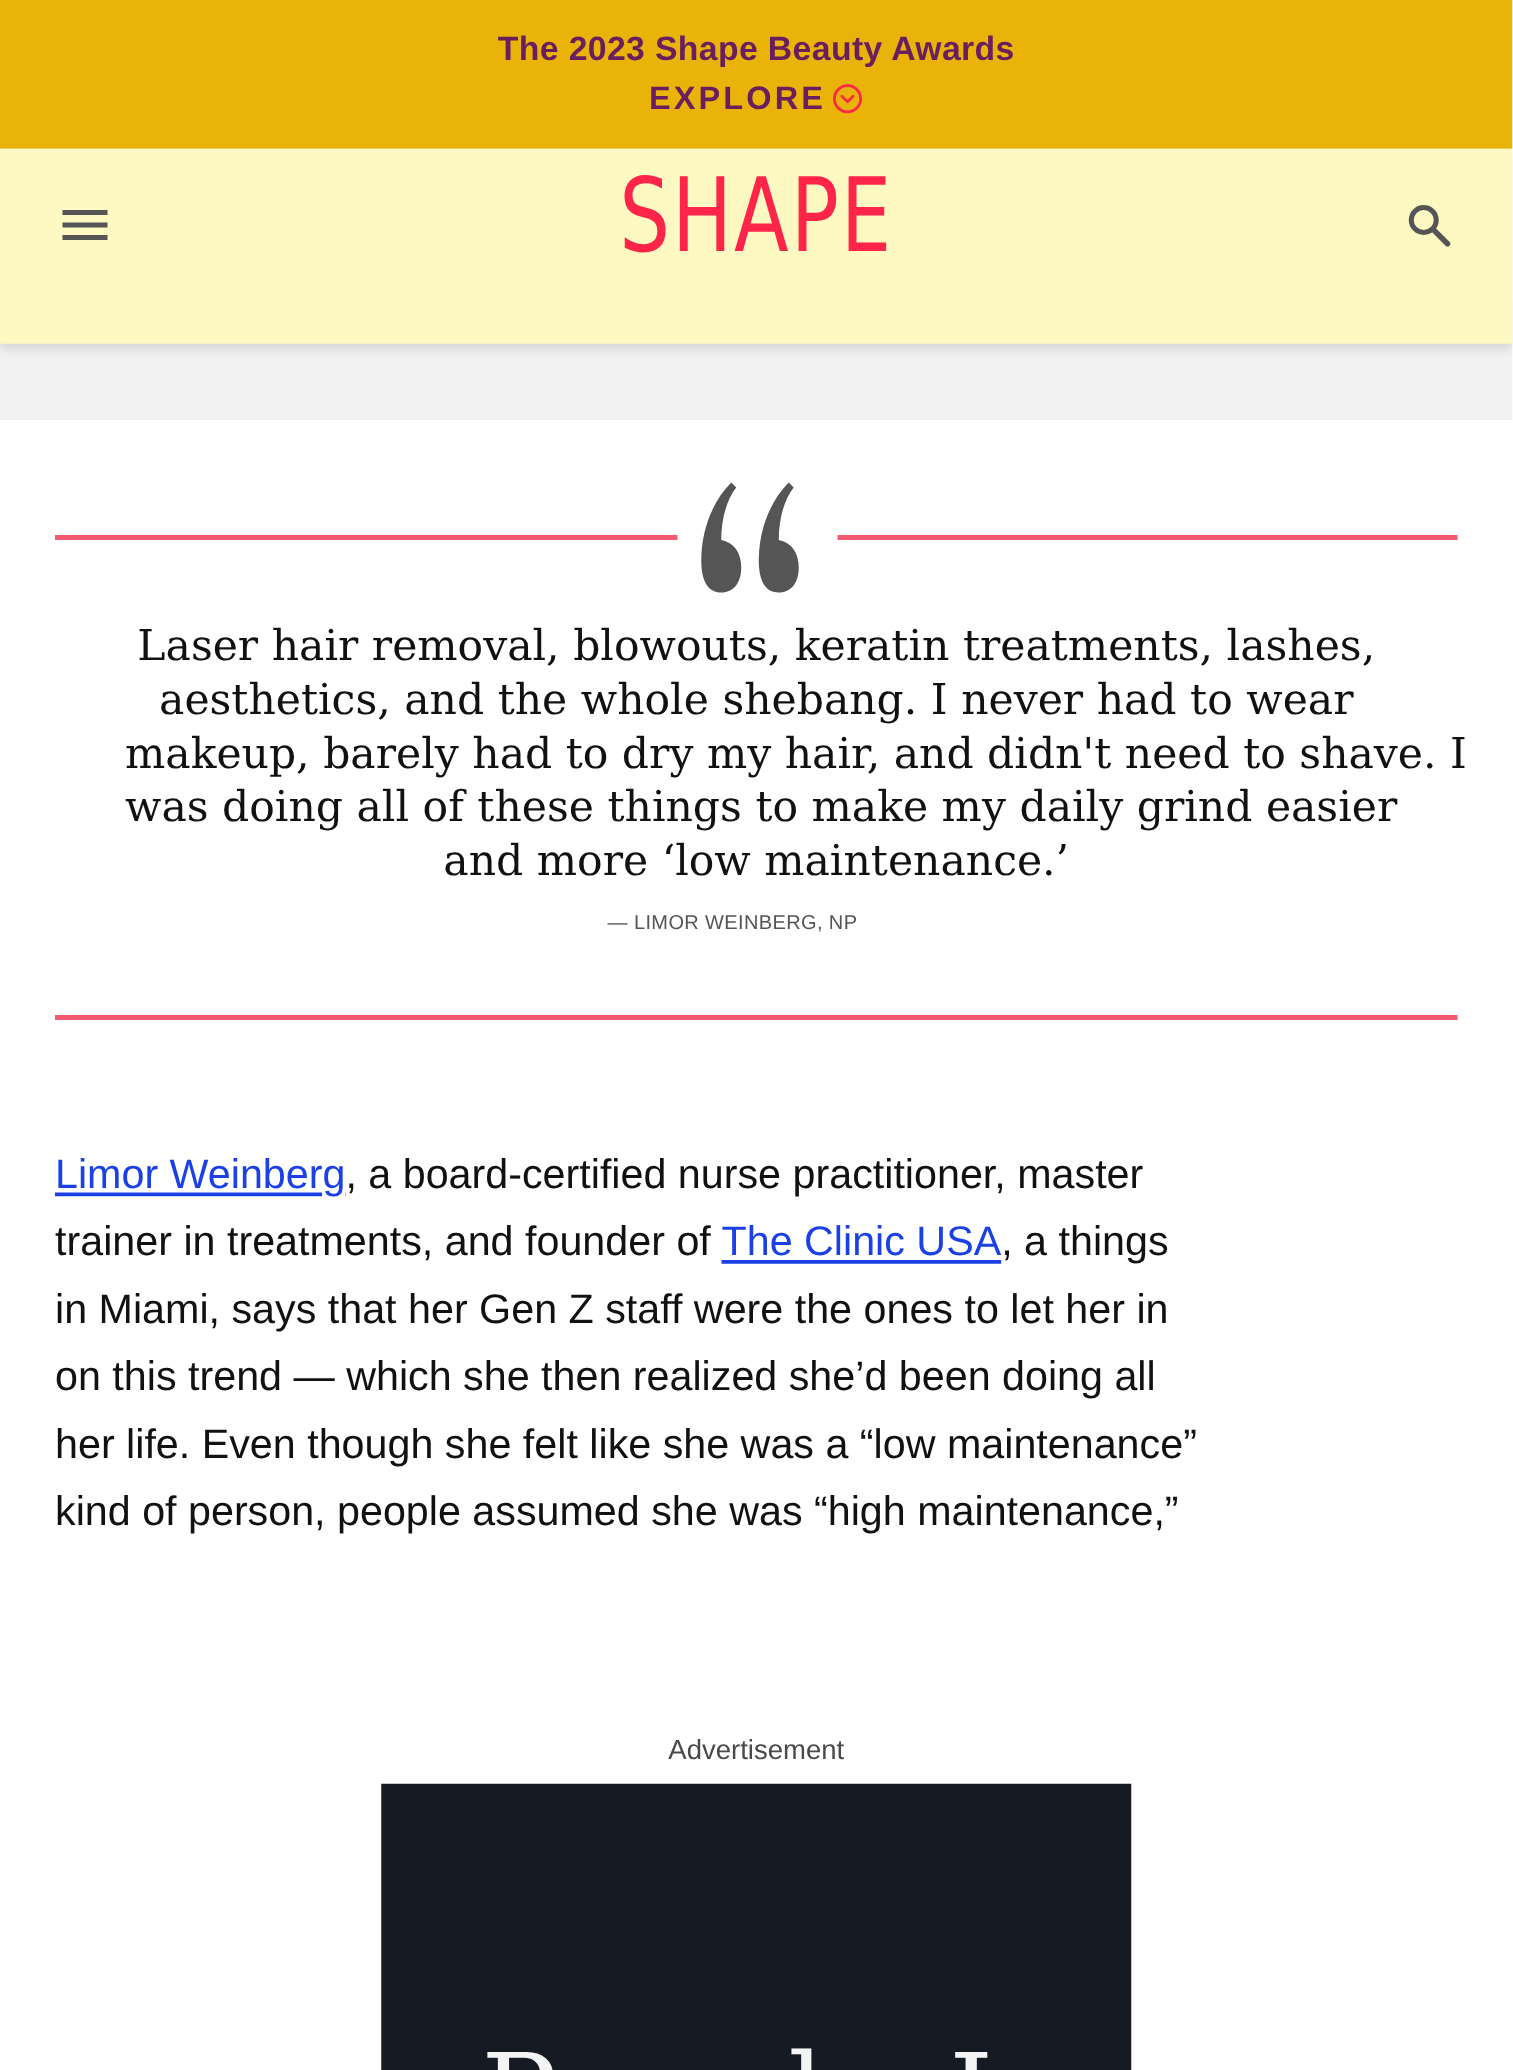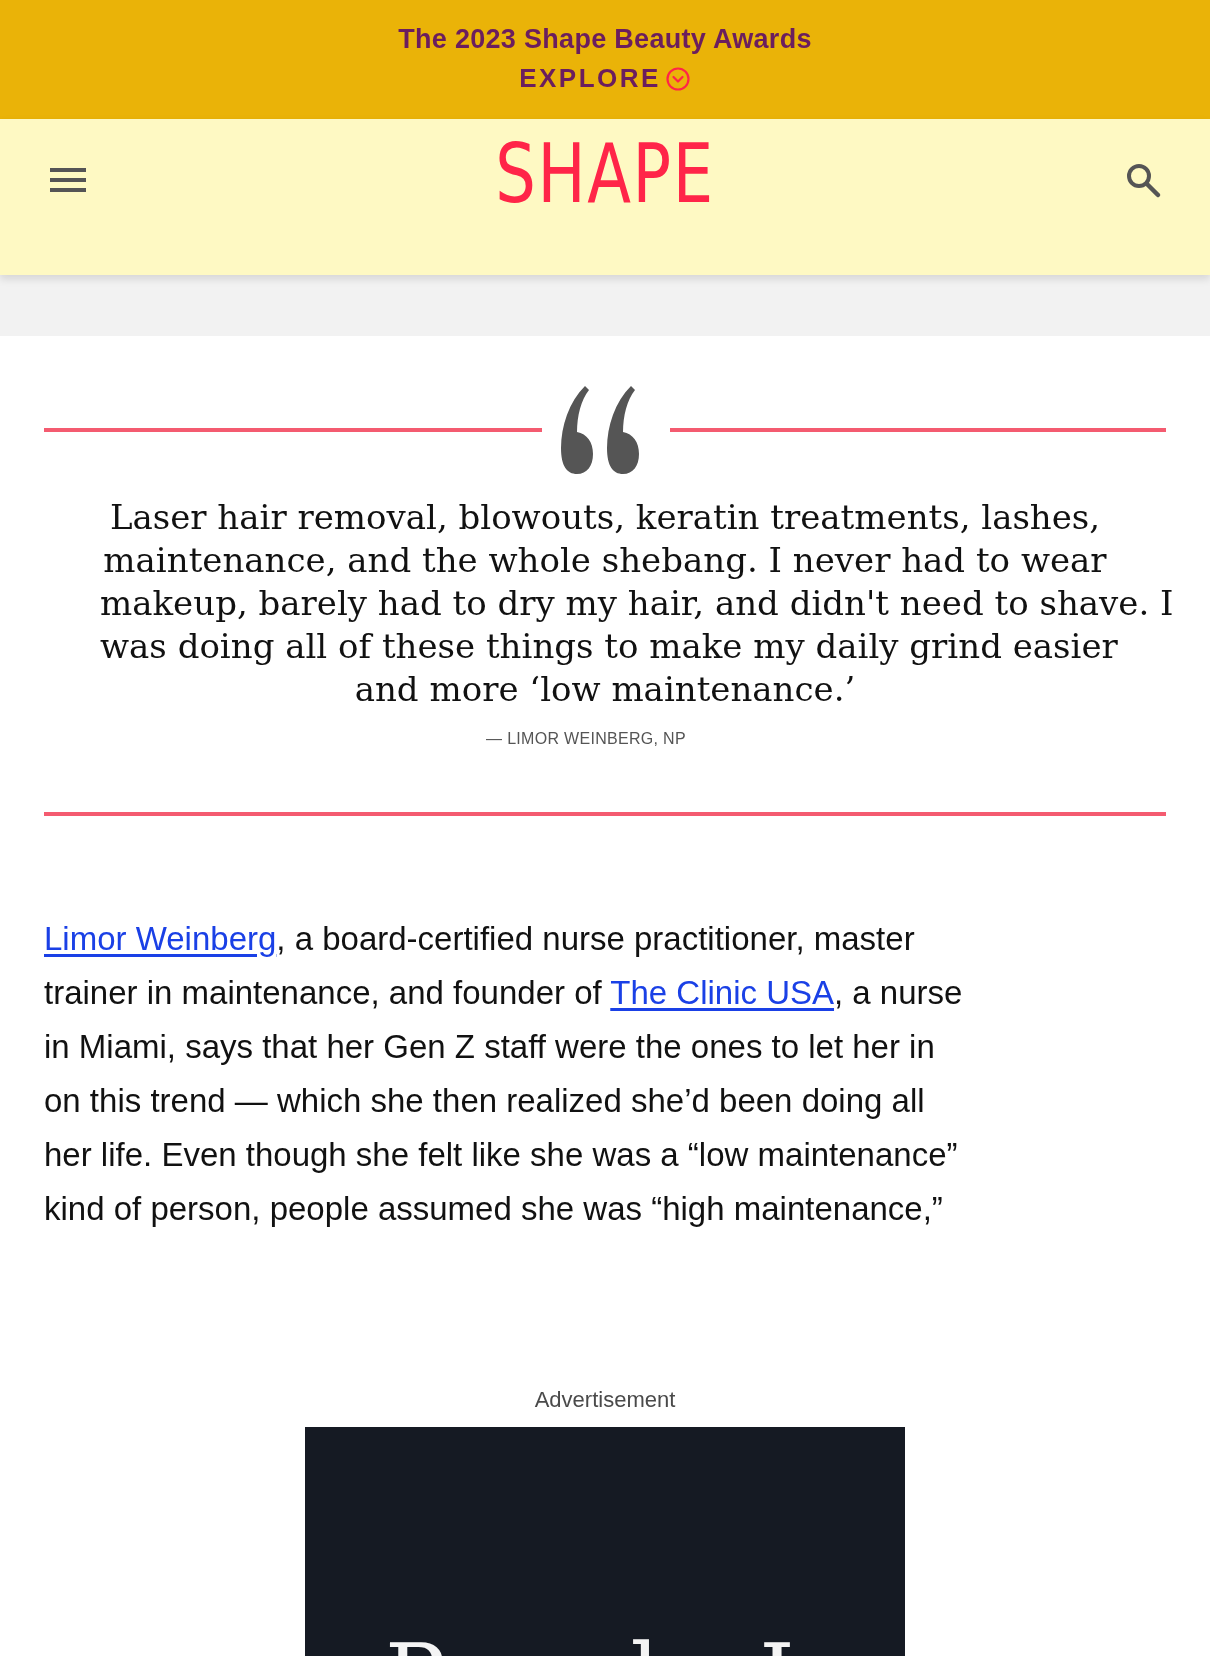--- a/index.html
+++ b/index.html
@@ -88,32 +88,32 @@
 
 <div class="quote-block">
   <div class="rule" style="left:44px; top:92px; width:498px;"></div>
   <div class="rule" style="left:670px; top:92px; width:496px;"></div>
   <svg class="quote-mark" viewBox="0 0 100 110">
     <path d="M30 8 C14 24 6 48 6 70 C6 88 12 96 22 96 C32 96 38 88 38 76 C38 64 32 56 22 54 C22 38 26 22 34 12 Z" fill="#555"></path>
     <path d="M76 8 C60 24 52 48 52 70 C52 88 58 96 68 96 C78 96 84 88 84 76 C84 64 78 56 68 54 C68 38 72 22 80 12 Z" fill="#555"></path>
   </svg>
   <div class="quote-text">
     <span>Laser hair removal, blowouts, keratin treatments, lashes,</span>
-    <span>maintenance, and the whole shebang. I never had to wear</span>
+    <span>aesthetics, and the whole shebang. I never had to wear</span>
     <span>makeup, barely had to dry my hair, and didn't need to shave. I</span>
     <span>was doing all of these things to make my daily grind easier</span>
     <span>and more ‘low maintenance.’</span>
   </div>
   <div class="attribution">— LIMOR WEINBERG, NP</div>
   <div class="rule" style="left:44px; top:476px; width:1122px;"></div>
 </div>
 
 <div class="body-paragraph">
   <span class="line"><a href="#">Limor Weinberg</a><span>, a board-certified nurse practitioner, master</span></span>
-  <span class="line"><span>trainer in maintenance, and founder of </span><a href="#">The Clinic USA</a><span>, a nurse</span></span>
+  <span class="line"><span>trainer in treatments, and founder of </span><a href="#">The Clinic USA</a><span>, a things</span></span>
   <span class="line">in Miami, says that her Gen Z staff were the ones to let her in</span>
   <span class="line">on this trend — which she then realized she’d been doing all</span>
   <span class="line">her life. Even though she felt like she was a “low maintenance”</span>
   <span class="line">kind of person, people assumed she was “high maintenance,”</span>
 </div>
 
 <div class="ad-label">Advertisement</div>
 <div class="ad-box">
   <div class="ad-text">People I</div>
 </div>

